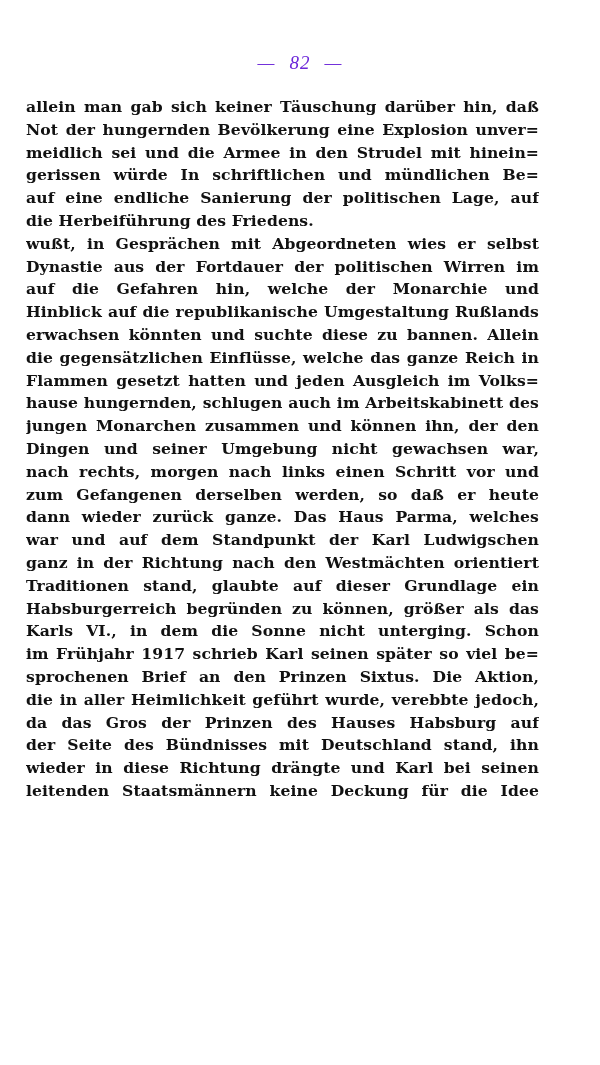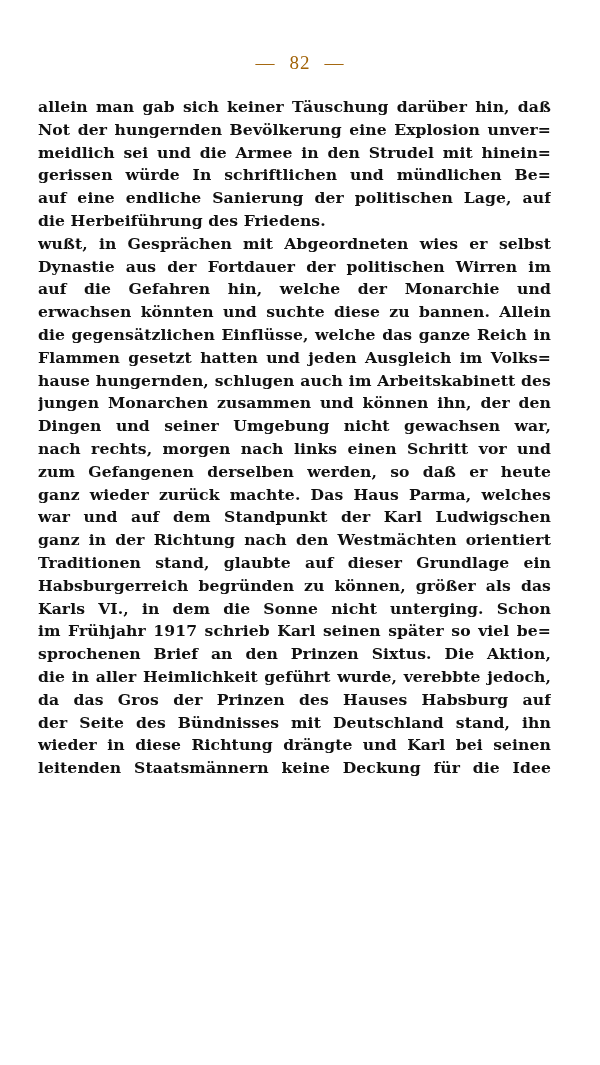--- a/index.html
+++ b/index.html
@@ -2,25 +2,25 @@
 <html><head>
 <meta charset="utf-8">
 <style>
   html, body { margin: 0; padding: 0; }
   body {
     width: 600px; height: 1065px; background: #ffffff; position: relative; overflow: hidden;
     font-family: "DejaVu Serif", "Liberation Serif", serif; color: #111111;
   }
   .page-number {
     position: absolute; top: 52px; left: 0; width: 600px; text-align: center;
-    font-family: "Liberation Serif", serif; font-size: 19px; letter-spacing: 1px; color: #a16207;
+    font-family: "Liberation Serif", serif; font-size: 19px; letter-spacing: 1px; color: #6d28d9; font-style: italic;
   }
   .page-number .dash { display: inline-block; margin: 0 14px; }
   .body-text {
-    position: absolute; top: 96px; left: 38px; width: 513px;
+    position: absolute; top: 96px; left: 26px; width: 513px;
   }
   .line {
     height: 22.8px; line-height: 22.8px; font-size: 15.6px; font-weight: bold;
     white-space: nowrap; text-align: justify; text-align-last: justify;
     letter-spacing: 0.1px; overflow: hidden;
   }
   .line.indent { padding-left: 47px; }
   .line.last { text-align-last: left; }
 </style>
 </head>
@@ -33,29 +33,30 @@
 <div class="body-text">
   <div class="line">allein man gab sich keiner Täuschung darüber hin, daß</div>
   <div class="line">Not der hungernden Bevölkerung eine Explosion unver=</div>
   <div class="line">meidlich sei und die Armee in den Strudel mit hinein=</div>
   <div class="line">gerissen würde In schriftlichen und mündlichen Be=</div>
   <div class="line">auf eine endliche Sanierung der politischen Lage, auf</div>
   <div class="line last">die Herbeiführung des Friedens.</div>
   <div class="line">wußt, in Gesprächen mit Abgeordneten wies er selbst</div>
   <div class="line">Dynastie aus der Fortdauer der politischen Wirren im</div>
   <div class="line">auf die Gefahren hin, welche der Monarchie und</div>
+  <div class="line">Hinblick auf die republikanische Umgestaltung Rußlands</div>
   <div class="line">erwachsen könnten und suchte diese zu bannen. Allein</div>
   <div class="line">die gegensätzlichen Einflüsse, welche das ganze Reich in</div>
   <div class="line">Flammen gesetzt hatten und jeden Ausgleich im Volks=</div>
   <div class="line">hause hungernden, schlugen auch im Arbeitskabinett des</div>
   <div class="line">jungen Monarchen zusammen und können ihn, der den</div>
   <div class="line">Dingen und seiner Umgebung nicht gewachsen war,</div>
   <div class="line">nach rechts, morgen nach links einen Schritt vor und</div>
   <div class="line">zum Gefangenen derselben werden, so daß er heute</div>
-  <div class="line">ganz wieder zurück machte. Das Haus Parma, welches</div>
+  <div class="line">dann wieder zurück ganze. Das Haus Parma, welches</div>
   <div class="line">war und auf dem Standpunkt der Karl Ludwigschen</div>
   <div class="line">ganz in der Richtung nach den Westmächten orientiert</div>
   <div class="line">Traditionen stand, glaubte auf dieser Grundlage ein</div>
   <div class="line">Habsburgerreich begründen zu können, größer als das</div>
   <div class="line">Karls VI., in dem die Sonne nicht unterging. Schon</div>
   <div class="line">im Frühjahr 1917 schrieb Karl seinen später so viel be=</div>
   <div class="line">sprochenen Brief an den Prinzen Sixtus. Die Aktion,</div>
   <div class="line">die in aller Heimlichkeit geführt wurde, verebbte jedoch,</div>
   <div class="line">da das Gros der Prinzen des Hauses Habsburg auf</div>
   <div class="line">der Seite des Bündnisses mit Deutschland stand, ihn</div>

